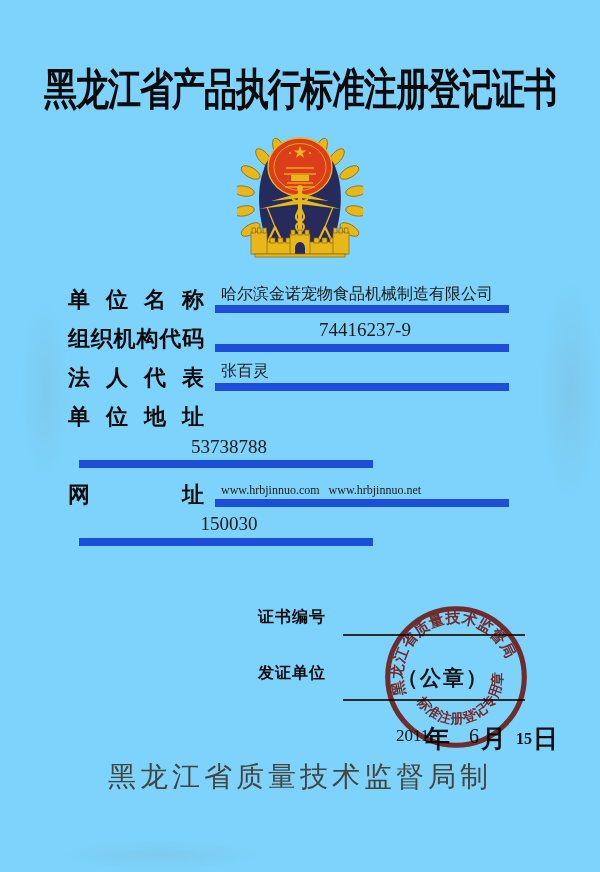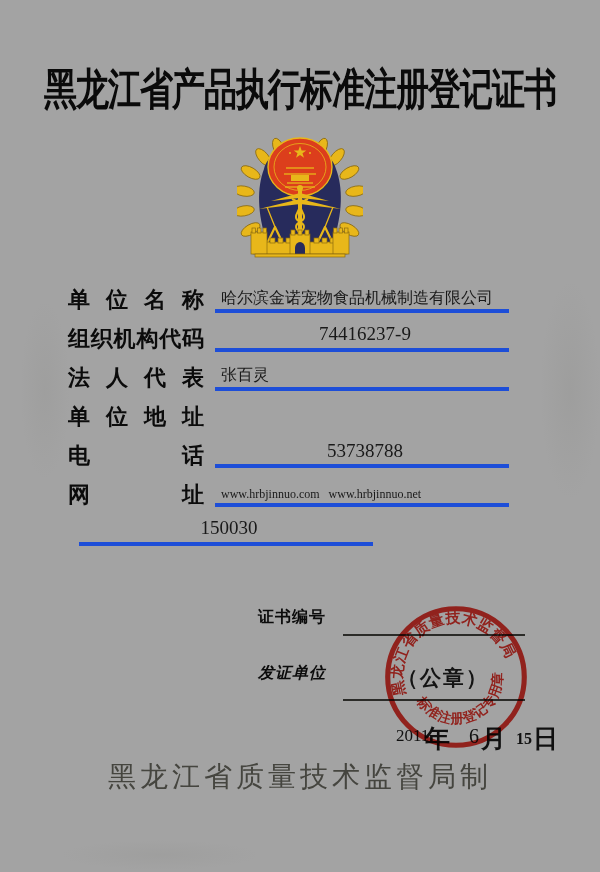--- a/index.html
+++ b/index.html
@@ -1,18 +1,18 @@
 <!DOCTYPE html>
 <html><head>
 <meta charset="utf-8">
 <style>
   html,body { margin:0; padding:0; background:#e9e9e9; }
   .page {
     position:relative; width:600px; height:872px; margin:0 auto;
-    background:#a3a3a3;
+    background:#7dd3fc;
     font-family:"Liberation Serif", serif;
     color:#111; overflow:hidden;
   }
   
   .smudge { position:absolute; border-radius:50%; pointer-events:none; }
   .sm1 { left:20px; top:300px; width:50px; height:180px; background:radial-gradient(closest-side, rgba(120,120,115,.10), rgba(120,120,115,0)); }
   .sm2 { left:540px; top:280px; width:60px; height:220px; background:radial-gradient(closest-side, rgba(120,120,115,.12), rgba(120,120,115,0)); }
   .sm3 { left:60px; top:840px; width:200px; height:30px; background:radial-gradient(closest-side, rgba(120,120,115,.10), rgba(120,120,115,0)); }
 
   .title {
@@ -26,33 +26,33 @@
 
   .fields { position:absolute; left:68px; top:274px; width:470px; }
   .frow { display:flex; align-items:flex-end; height:38.9px; }
   .flabel {
     width:136px; font-family:"Liberation Sans", sans-serif; font-weight:bold;
     font-size:22px; line-height:1.02; color:#0b0b0b;
     text-align:justify; text-align-last:justify; text-justify:inter-character;
     margin-bottom:1px;
   }
   .fval {
-    width:288px; margin-left:11px; border-bottom:4px solid #1d4ed8;
+    width:288px; margin-left:11px; border-bottom:8px solid #1d4ed8;
     font-size:16px; line-height:1.2; padding:0 0 2px 6px;
     white-space:pre; color:#191919;
   }
   .val-num { font-size:19px;text-align:center; }
   .val-url { font-size:12px; }
 
   .blabel {
     position:absolute; font-family:"Liberation Sans", sans-serif;
     font-weight:bold; font-size:16px; letter-spacing:1px; color:#0b0b0b;
   }
   .certno-label { left:258px; top:607px; }
-  .issuer-label { left:258px; top:663px;font-style:italic; }
+  .issuer-label { left:258px; top:663px; }
   .issuer-value {
     position:absolute; left:397px; top:664px; font-weight:bold;
     font-size:21px; letter-spacing:2px; color:#141414;text-align:center;
   }
   .uline { position:absolute; border-bottom:2px solid #2b2b28; height:0; width:182px; left:343px; }
   .line1 { top:634px; }
   .line2 { top:699px; }
 
   .dpart { position:absolute; color:#101010; }
   .d-year  { left:352px; top:726px; font-size:17px;margin-left:44px; }
@@ -176,21 +176,20 @@
       <div class="fval val-num">74416237-9</div>
     </div>
     <div class="frow">
       <div class="flabel">法人代表</div>
       <div class="fval">张百灵</div>
     </div>
     <div class="frow">
       <div class="flabel">单位地址</div>
     </div>
     <div class="frow">
-      <div class="flabel">电话</div>
       <div class="fval val-num">53738788</div>
     </div>
     <div class="frow">
       <div class="flabel">网址</div>
       <div class="fval val-url">www.hrbjinnuo.com   www.hrbjinnuo.net</div>
     </div>
     <div class="frow">
       <div class="fval val-num">150030</div>
     </div>
   </div>

